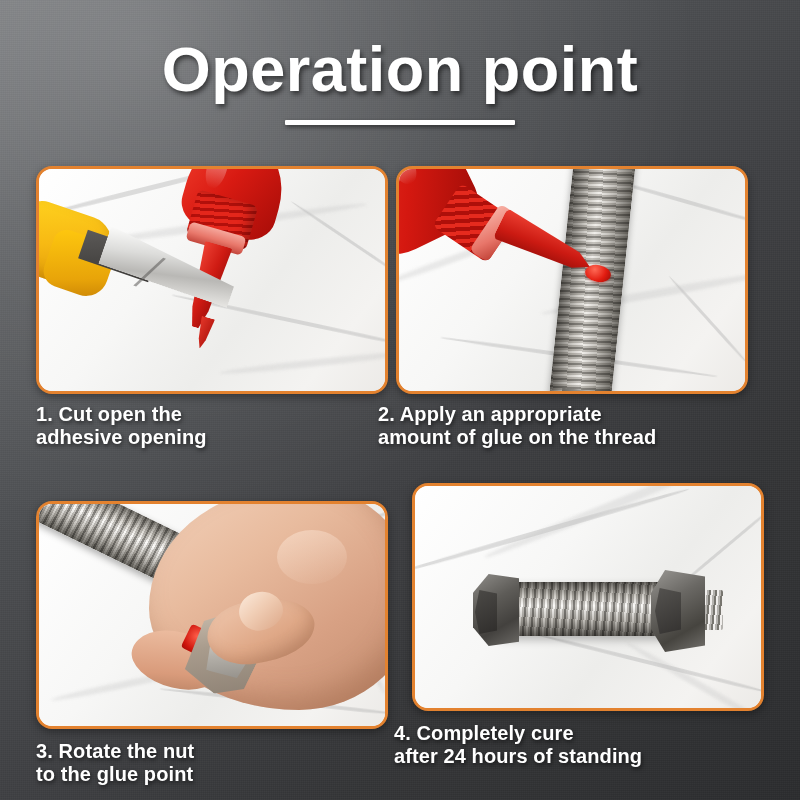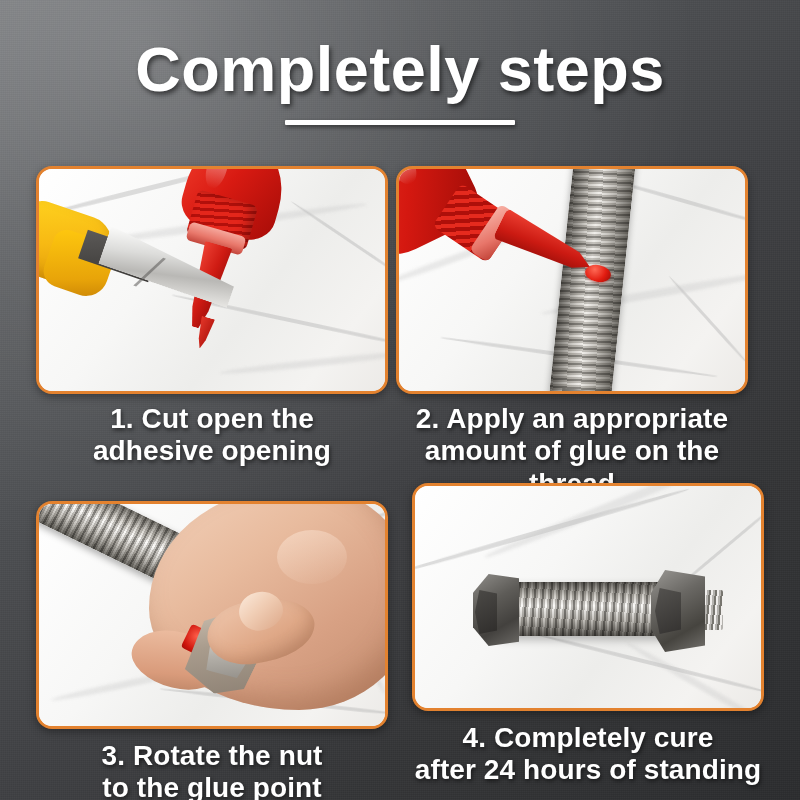--- a/index.html
+++ b/index.html
@@ -101,23 +101,22 @@
   .vein {
     position: absolute;
     background: rgba(176,176,176,0.42);
     border-radius: 50%;
     filter: blur(0.6px);
   }
   .vein.soft { background: rgba(198,198,198,0.35); filter: blur(1.6px); }
 
   .caption {
     margin-top: 9px;
-    text-align: center;
     color: #ffffff;
-    font-size: 28px;
+    font-size: 20px;
     font-weight: bold;
     line-height: 1.16;
     letter-spacing: 0.1px;
     text-shadow: 1px 2px 4px rgba(0,0,0,0.6);
     white-space: pre-line;
   }
   .step-2 .caption, .step-4 .caption { width: 388px; margin-left: -18px; }
   .step-3 .caption { margin-top: 11px; }
   .step-4 .caption { margin-top: 11px; }
 
@@ -431,21 +430,21 @@
         #b5b3af 2px, #b5b3af 4px,
         #77756f 4px, #77756f 6px);
     border-radius: 2px;
   }
 </style>
 </head>
 <body>
 
 <div id="page">
 
-  <div class="title">Completely steps</div>
+  <div class="title">Operation point</div>
   <div class="title-rule"></div>
 
   <div class="grid">
 
     <div class="step step-1">
       <div class="photo">
         <div class="marble">
           <div class="vein" style="left:-10px; top:18px; width:230px; height:5px; transform:rotate(-14deg);"></div>
           <div class="vein soft" style="left:30px; top:52px; width:300px; height:8px; transform:rotate(-8deg);"></div>
           <div class="vein" style="left:130px; top:150px; width:250px; height:4px; transform:rotate(12deg);"></div>

